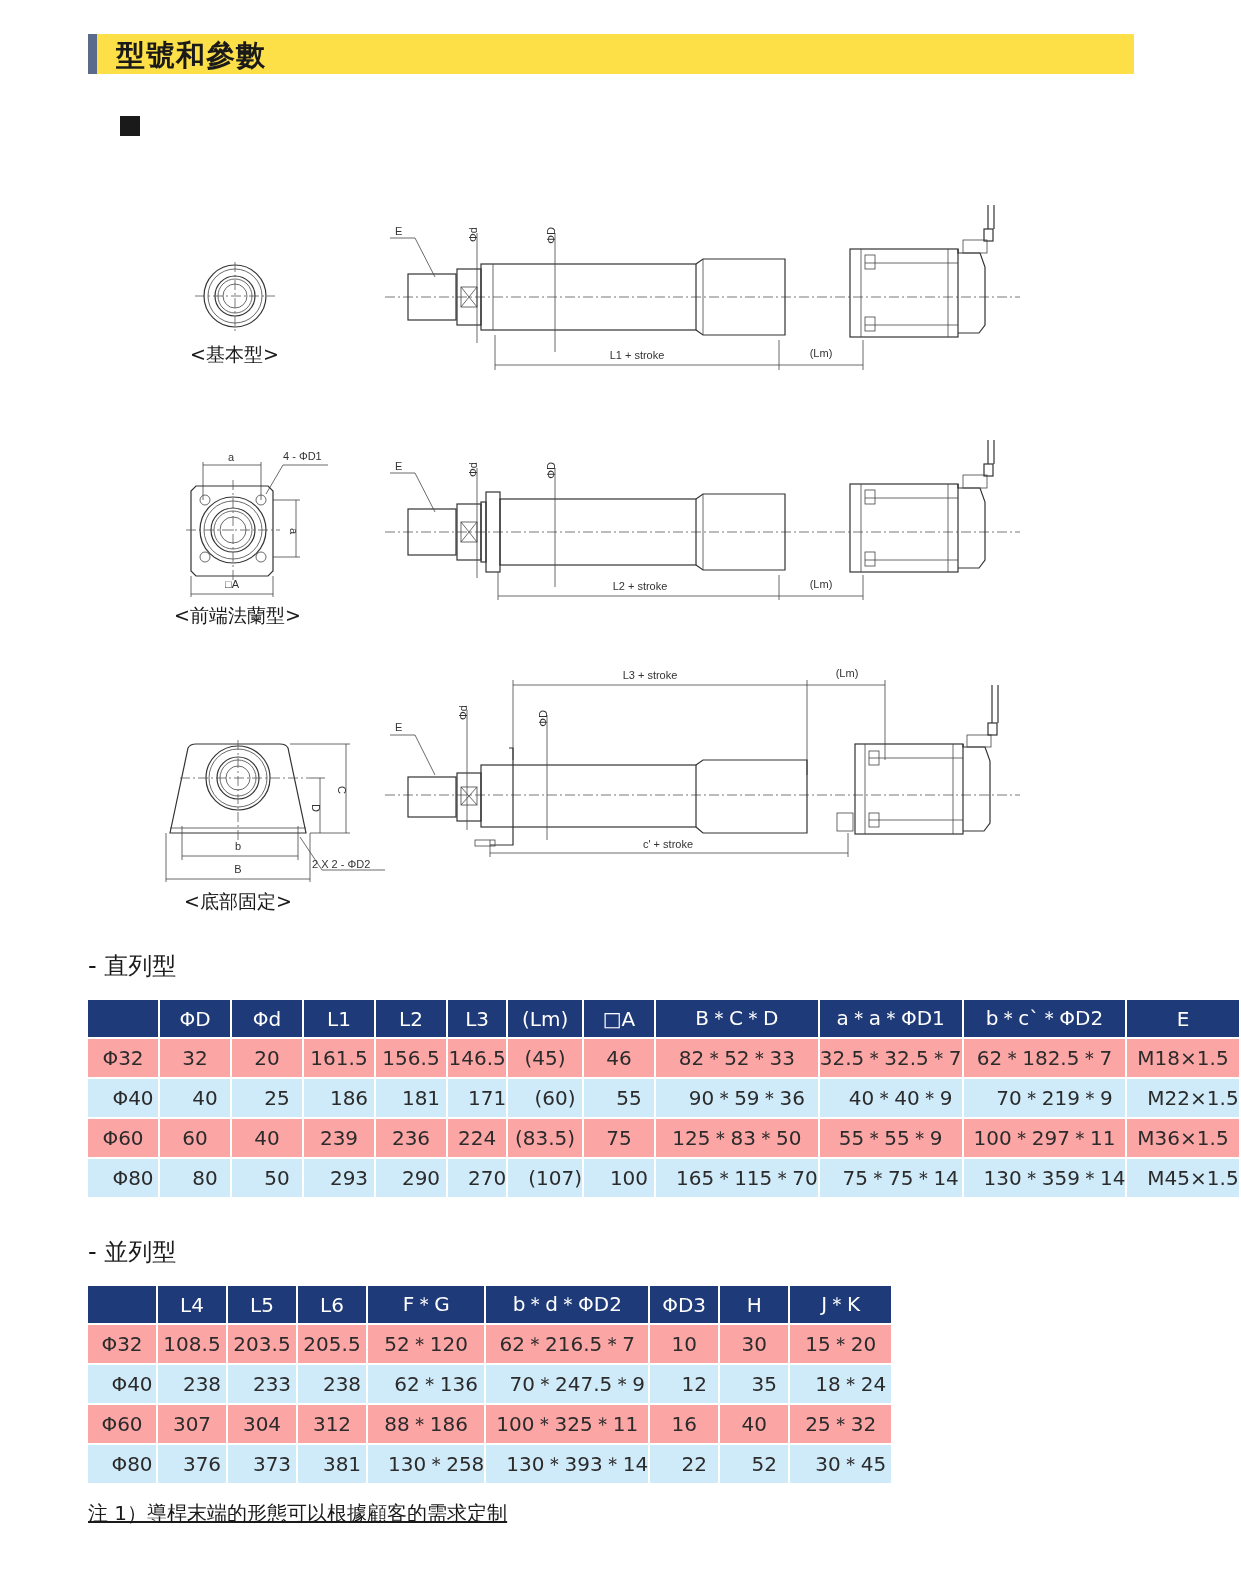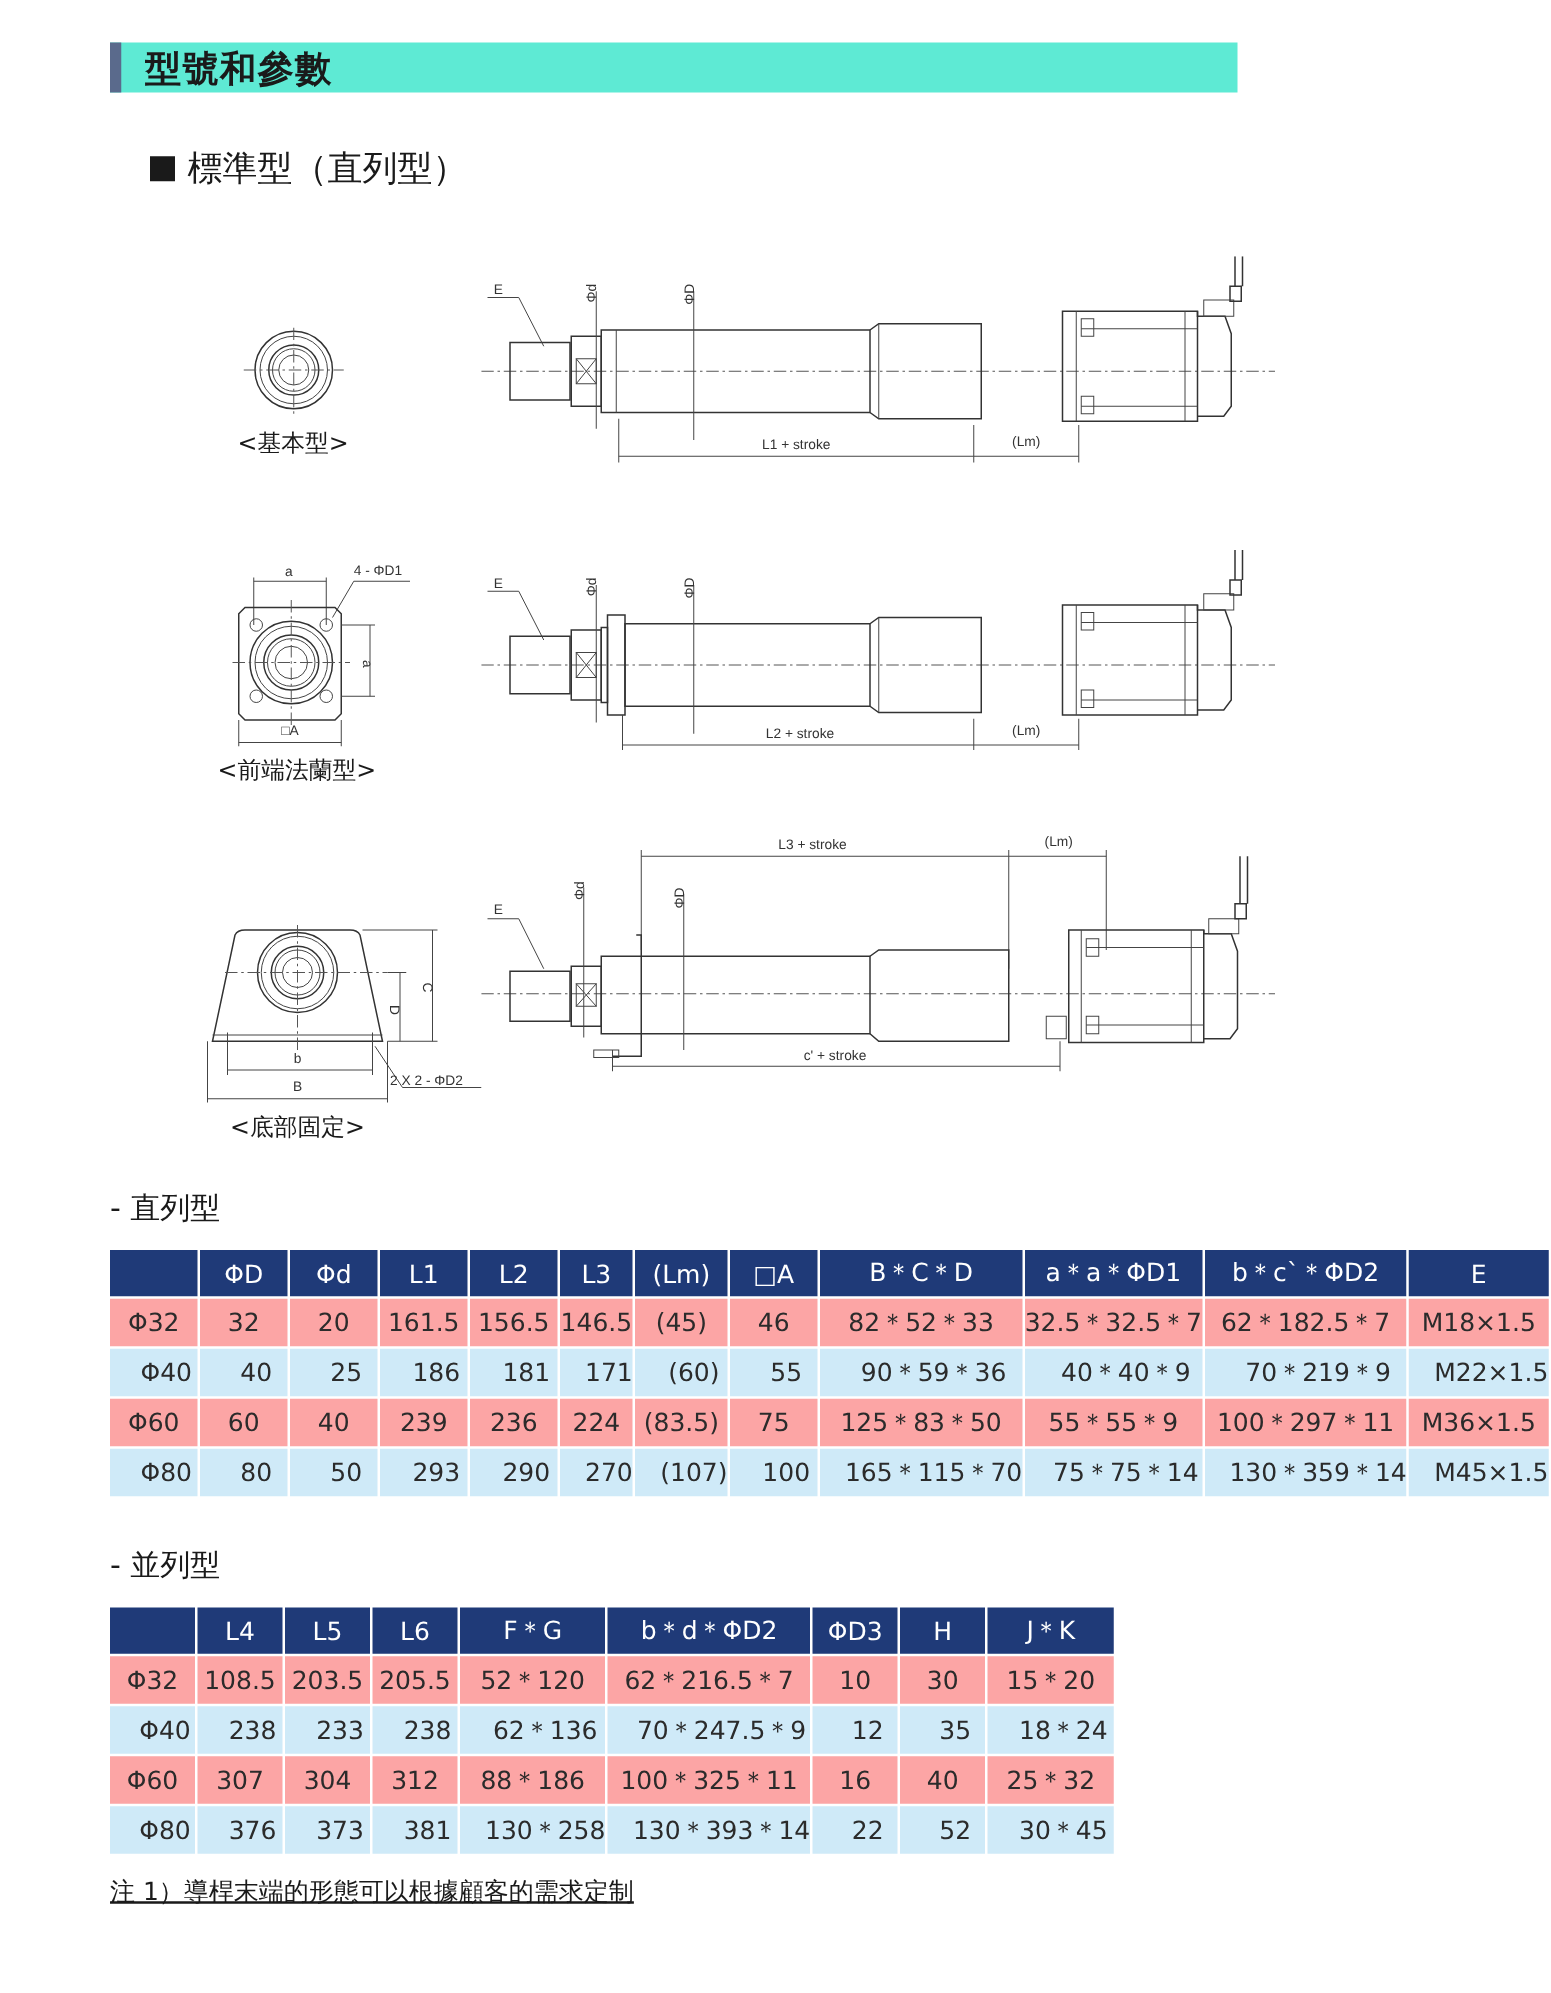--- a/index.html
+++ b/index.html
@@ -1,17 +1,17 @@
 <!DOCTYPE html>
 <html><head>
 <meta charset="utf-8">
 <style>
   html,body{margin:0;padding:0;background:#ffffff;}
   body{width:1241px;height:1594px;position:relative;overflow:hidden;font-family:"DejaVu Sans","Liberation Sans",sans-serif;color:#231f20;}
-  .title-bar{position:absolute;left:88px;top:34px;width:902px;height:40px;background:#5eead4;}
+  .title-bar{position:absolute;left:88px;top:34px;width:1046px;height:40px;background:#fde047;}
   .title-bar .accent{position:absolute;left:0;top:0;width:9px;height:40px;background:#5a6a8c;}
   .title-bar .text{position:absolute;left:28px;top:2px;font-size:29px;font-weight:bold;letter-spacing:1px;color:#1a1a1a;}
   .subtitle{position:absolute;left:120px;top:116px;font-size:28px;color:#1a1a1a;display:flex;align-items:center;}
   .subtitle .sq{display:inline-block;width:20px;height:20px;background:#1a1a1a;margin-right:10px;}
   .drawing{position:absolute;}
   .drawing svg{display:block;}
   .caption{position:absolute;font-size:19px;color:#1a1a1a;white-space:nowrap;text-align:center;}
   .section-h{position:absolute;font-size:24px;color:#1a1a1a;}
   table.spec{position:absolute;border-collapse:separate;border-spacing:2px;font-family:"DejaVu Sans","Liberation Sans",sans-serif;}
   table.spec th{background:#1f3a78;color:#ffffff;font-weight:normal;font-size:20px;height:37px;text-align:center;padding:0;}
@@ -27,21 +27,20 @@
 </head>
 <body>
 
 <div class="title-bar">
   <div class="accent"></div>
   <div class="text">型號和參數</div>
 </div>
 
 <div class="subtitle">
   <span class="sq"></span>
-  <span>標準型（直列型）</span>
 </div>
 
 <div class="drawing" style="left:190px;top:262px;">
   <svg width="90" height="80" viewBox="0 0 90 80">
     <circle cx="45" cy="34" r="31" class="ln"></circle>
     <circle cx="45" cy="34" r="27" class="thin"></circle>
     <circle cx="45" cy="34" r="20" class="ln"></circle>
     <circle cx="45" cy="34" r="17" class="thin"></circle>
     <circle cx="45" cy="34" r="12" class="thin"></circle>
     <line x1="5" y1="34" x2="85" y2="34" class="cl"></line>

